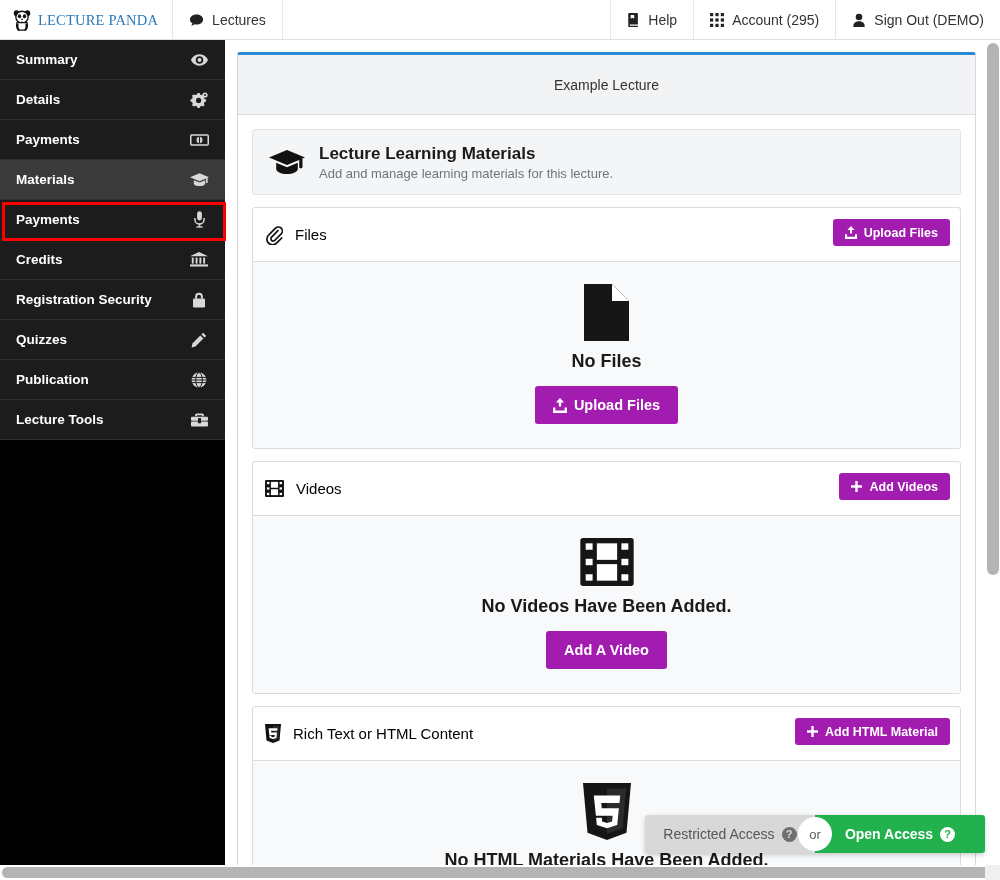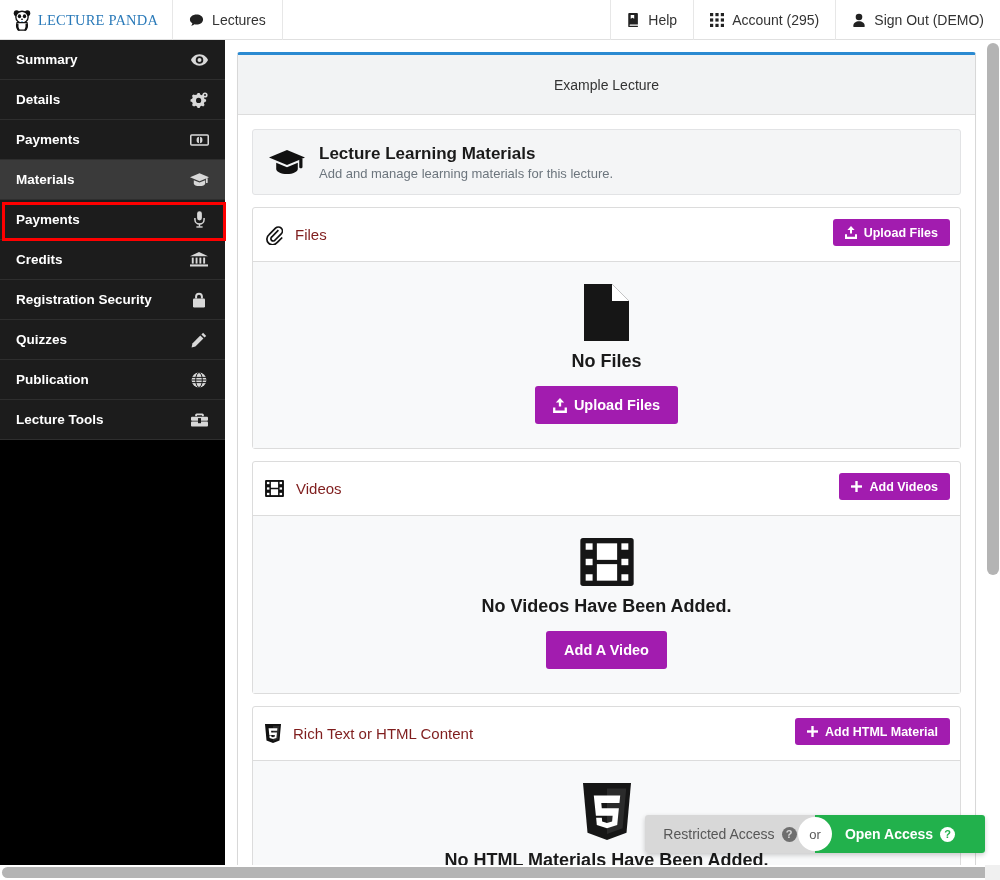--- a/index.html
+++ b/index.html
@@ -131,21 +131,21 @@
     background: #ffffff;
   }
   .card-head {
     position: relative;
     height: 54px;
     display: flex; align-items: center;
     padding: 0 12px;
     border-bottom: 1px solid #dcdcdc;
   }
   .card-ico { display: flex; align-items: center; color: #111; margin-right: 12px; }
-  .card-title { font-size: 15px; color: #7f1d1d; }
+  .card-title { font-size: 15px; color: #000000; }
   .card-head .btn { position: absolute; right: 10px; top: 11px; }
   .card-body {
     background: #f8f9fa;
     padding: 22px 14px 24px 14px;
     text-align: center;
   }
   .empty-ico { color: #161616; display: flex; justify-content: center; }
   .empty-text {
     font-size: 18px; font-weight: bold; color: #1a1a1a;
     margin: 10px 0 14px 0;

